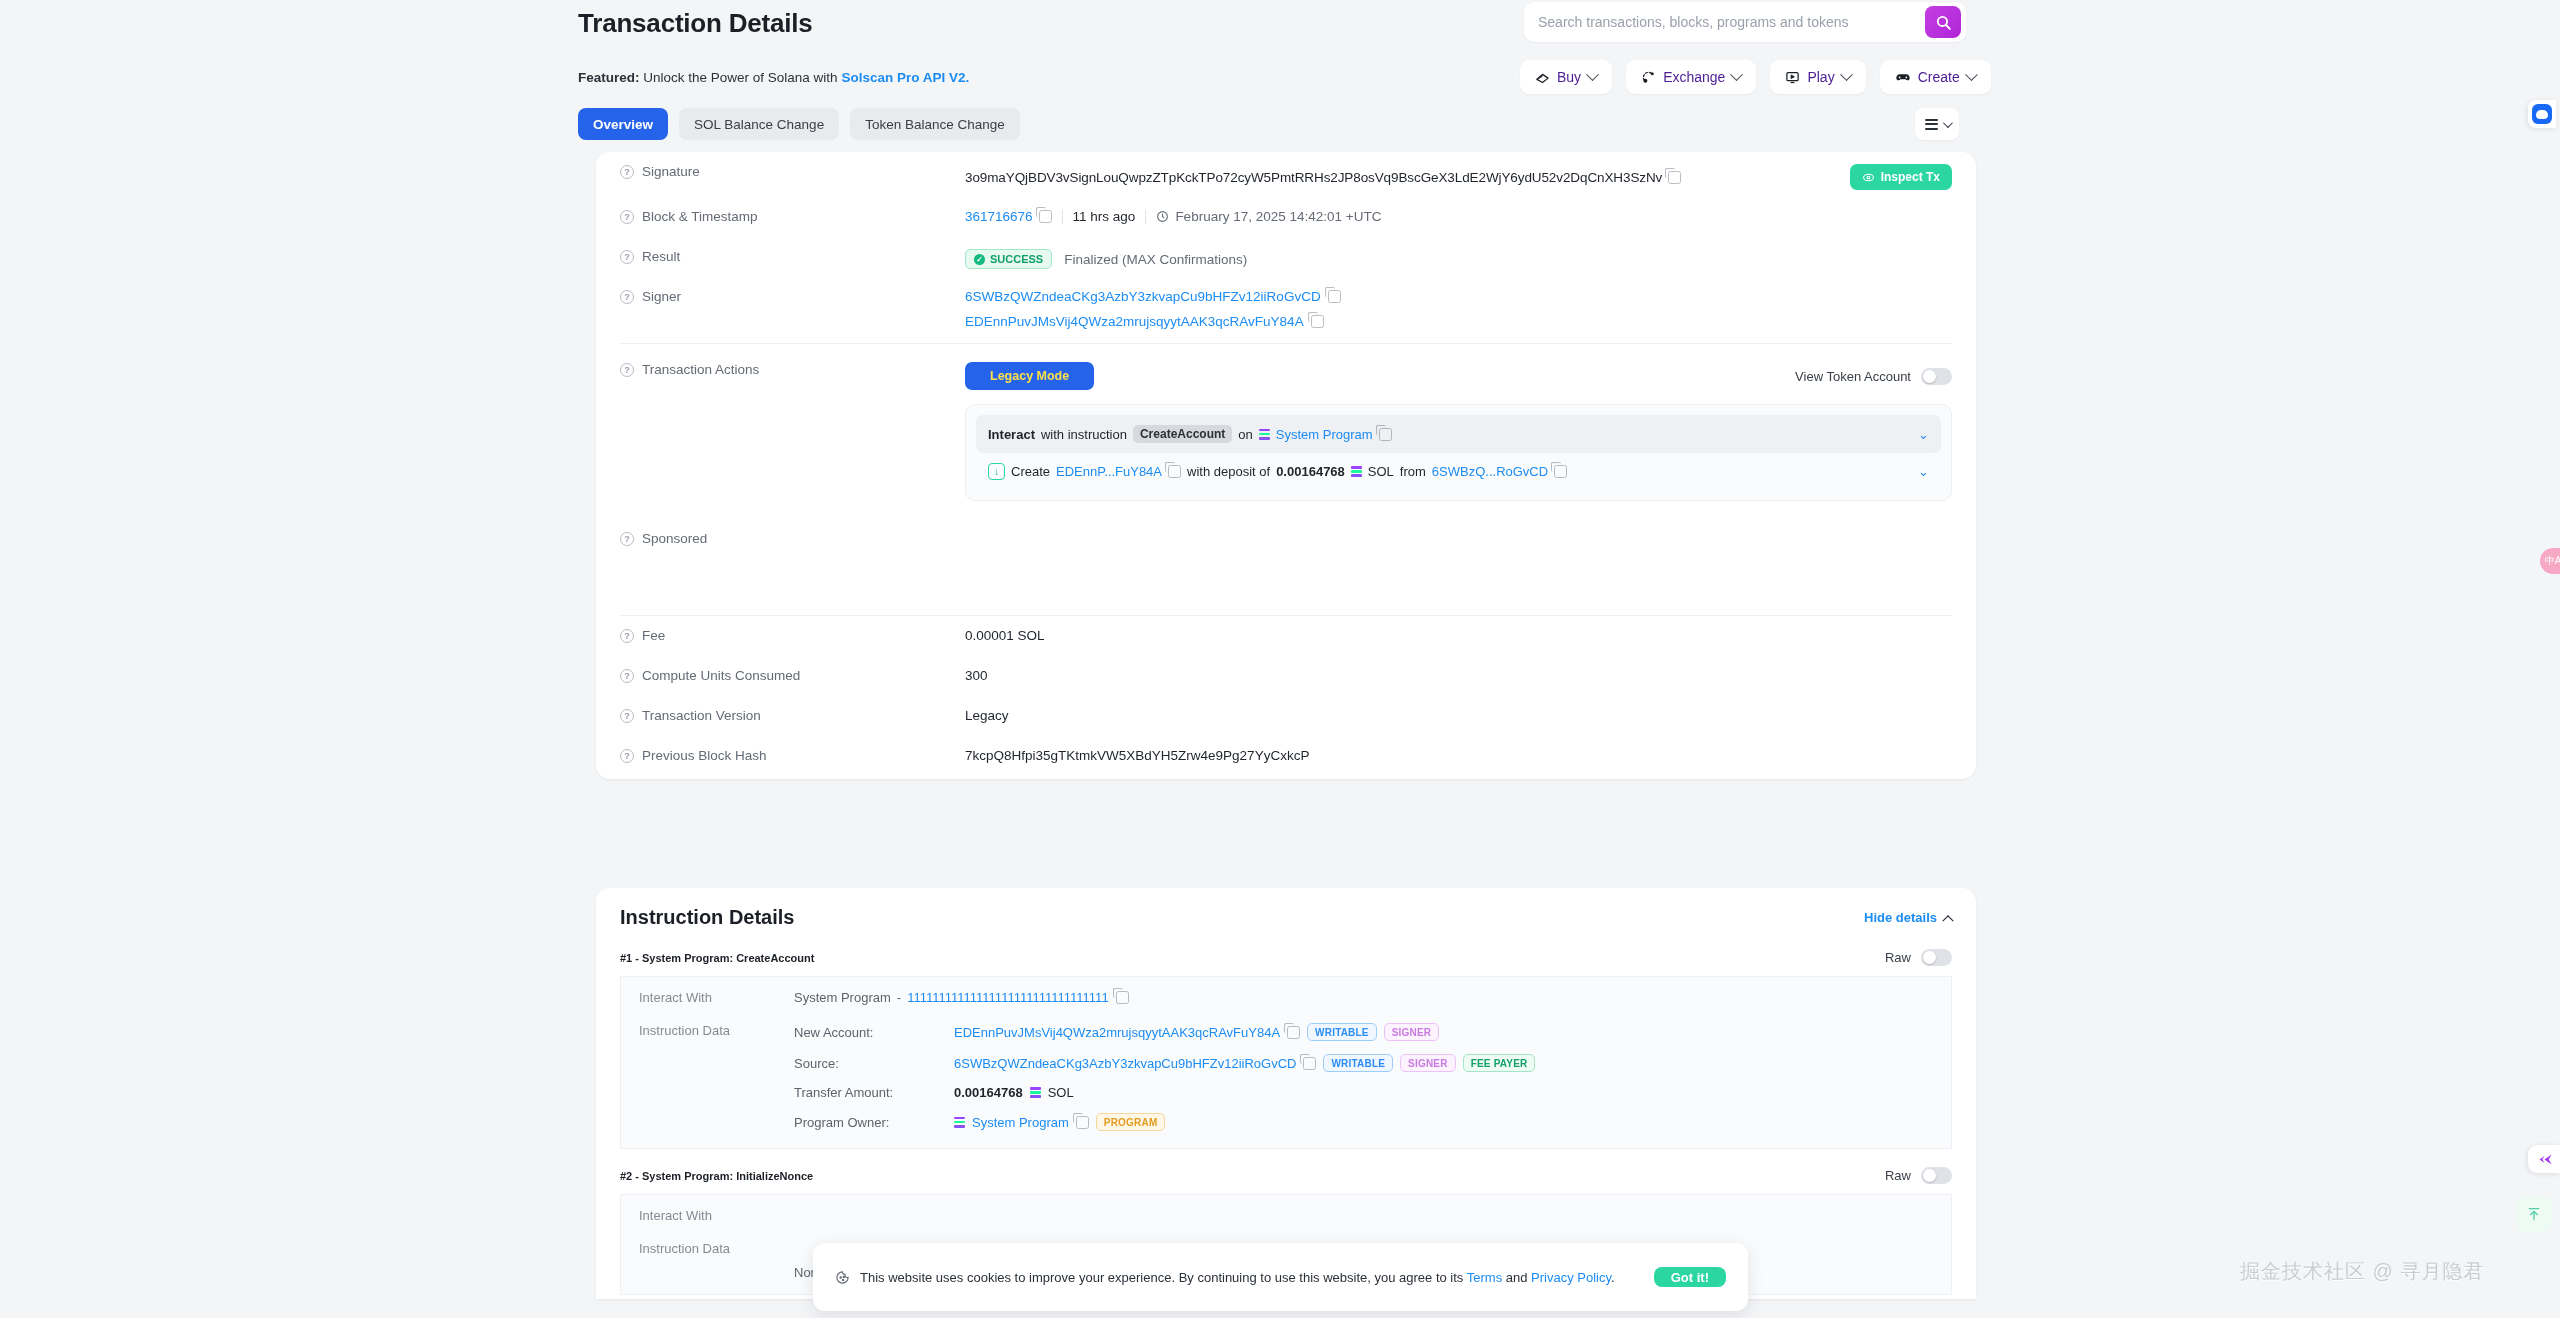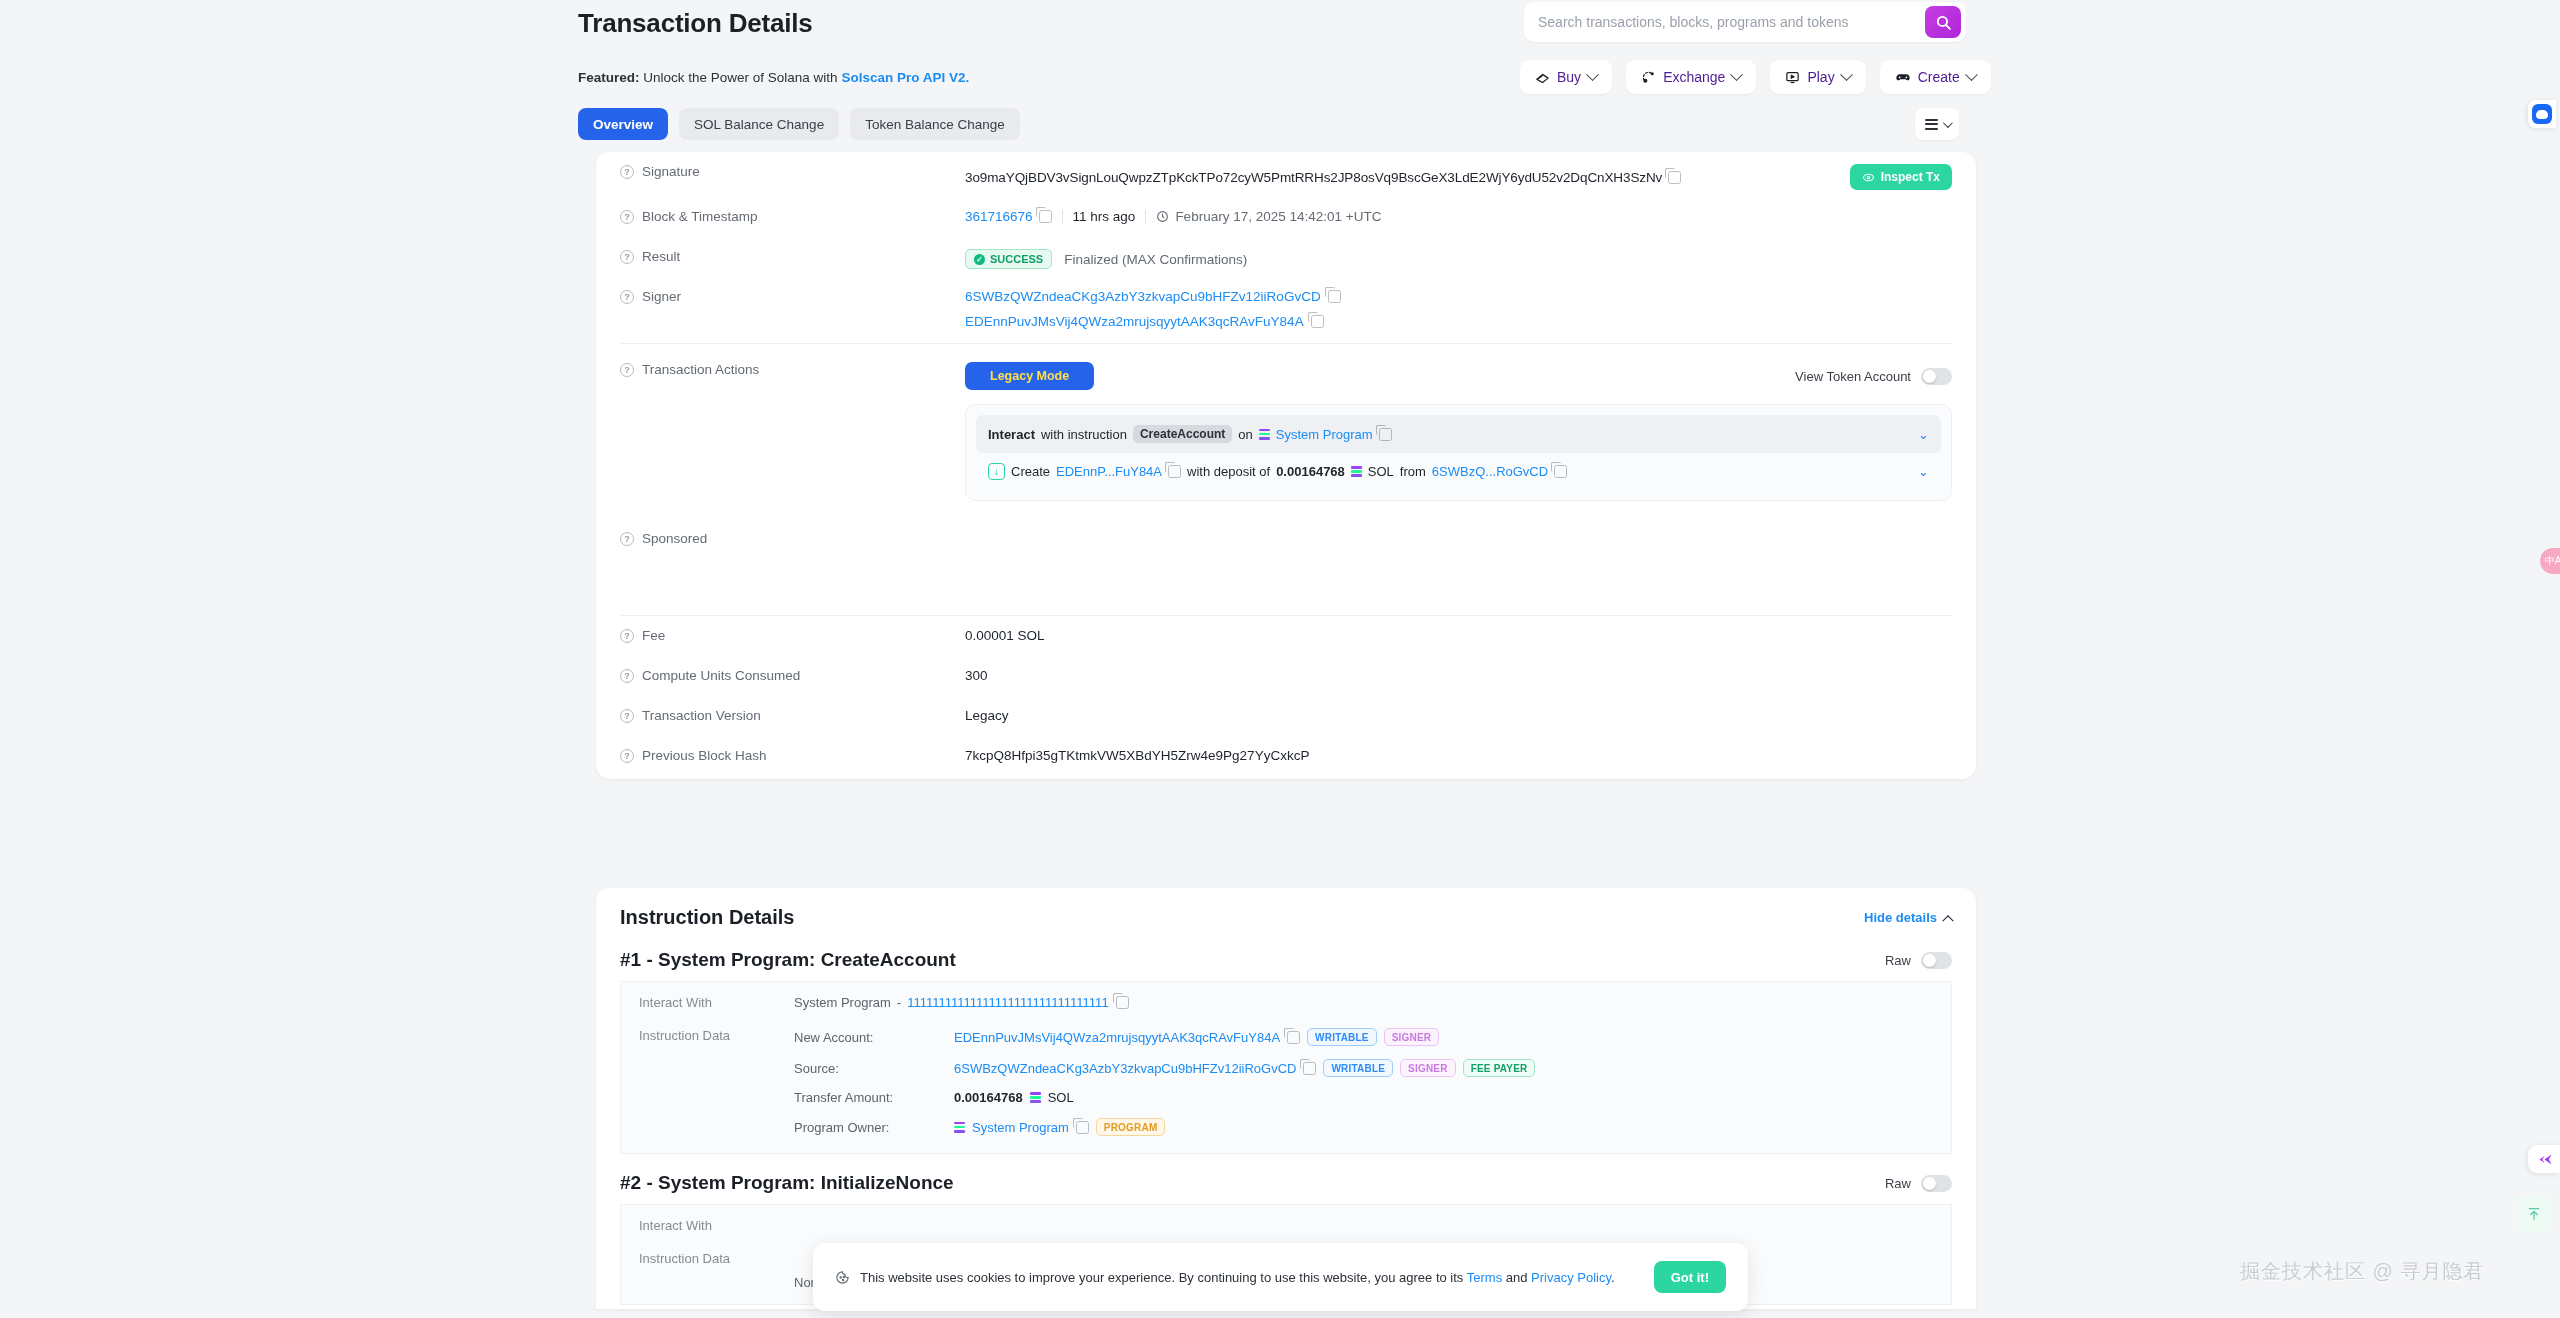--- a/index.html
+++ b/index.html
@@ -176,21 +176,21 @@
     box-shadow: 0 1px 3px rgba(16,24,40,.06);
     padding-bottom: 4px;
   }
   .c2head { display: flex; align-items: center; padding: 18px 24px 6px; }
   .c2head .t { font-size: 20px; font-weight: 700; color: #1b1f26; }
   .hide-details { margin-left: auto; color: #1b8cf3; font-size: 13px; font-weight: 600; cursor: pointer;
                   display: flex; align-items: center; gap: 7px; }
   .chev-up { width: 8px; height: 8px; border-left: 1.8px solid #1b1f26; border-top: 1.8px solid #1b1f26;
              transform: rotate(45deg) translate(2px,2px); }
   .instr-head { display: flex; align-items: center; padding: 14px 24px 10px; }
-  .instr-head .t { font-size: 19px; font-weight: 700; color: #1b1f26; }
+  .instr-head .t { font-size: 11px; font-weight: 700; color: #1b1f26; }
   .raw-wrap { margin-left: auto; display: flex; align-items: center; gap: 10px;
               font-size: 13px; color: #3a4049; }
   .instr-box {
     margin: 0 24px; background: #fafbfc; border: 1px solid #eef0f3; border-radius: 0;
     padding: 4px 0;
   }
   .ib-row { display: flex; padding: 9px 18px; font-size: 13px; align-items: flex-start; }
   .ib-row .k { width: 155px; flex: none; color: #848b94; }
   .ib-row .sub { width: 160px; flex: none; color: #5d646e; }
   .ib-row .v { flex: 1; display: flex; align-items: center; gap: 7px; flex-wrap: wrap; color: #1f242b; }
@@ -203,21 +203,21 @@
 
   
   .cookie {
     position: absolute; left: 813px; top: 1243px; width: 935px; height: 68px;
     background: #fff; border-radius: 12px; display: flex; align-items: center;
     padding: 0 22px; gap: 10px; box-shadow: 0 4px 18px rgba(16,24,40,.10);
   }
   .cookie .txt { font-size: 13px; color: #2b3139; }
   .cookie .txt a { color: #1b8cf3; text-decoration: none; }
   .got-it {
-    margin-left: auto; height: 32px; padding: 0 17px; border: 0; cursor: pointer;
+    margin-left: auto; height: 20px; padding: 0 17px; border: 0; cursor: pointer;
     border-radius: 8px; background: #2cd6a0; color: #fff; font-size: 13px; font-weight: 700;
     font-family: "Liberation Sans", sans-serif;
   }
 
   
   .w-chat {
     position: absolute; left: 2528px; top: 100px; width: 28px; height: 28px;
     background: #fff; border-radius: 8px 0 0 8px; display: flex; align-items: center; justify-content: center;
     box-shadow: -1px 1px 5px rgba(16,24,40,.10); cursor: pointer;
   }

